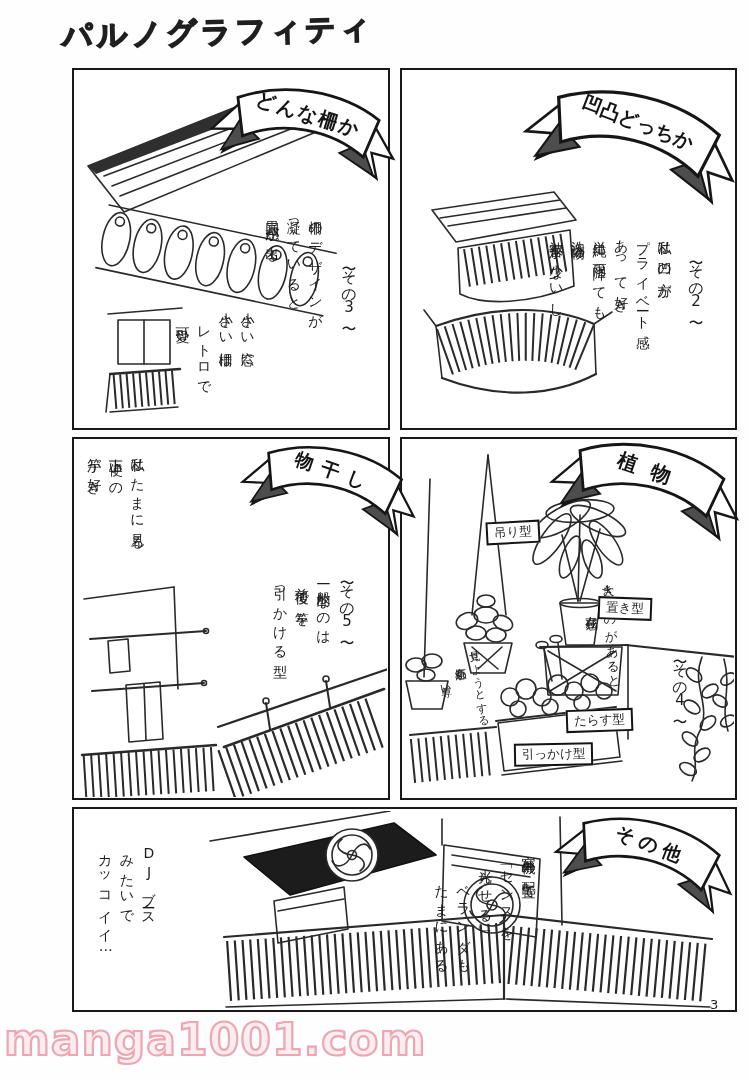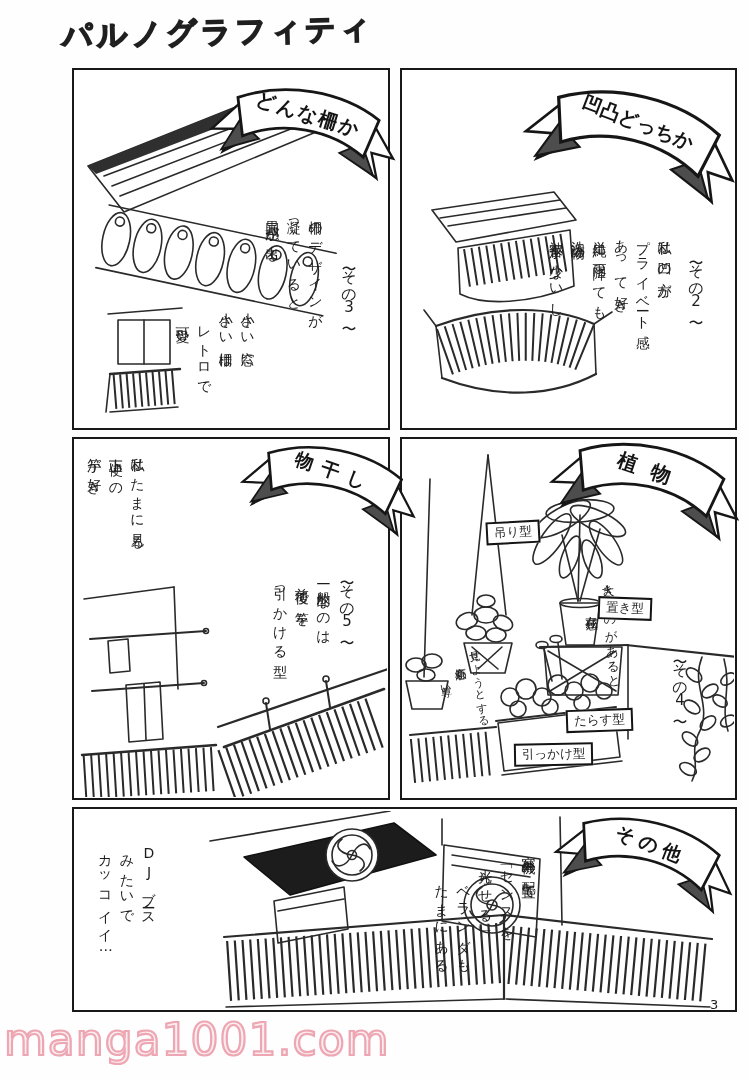--- a/index.html
+++ b/index.html
@@ -23,21 +23,21 @@
   .d1{margin-top:14px;} .d2{margin-top:30px;}
   .rwrap{position:absolute;z-index:4;}
   .rwrap svg{display:block;width:100%;height:auto;overflow:visible;}
   .band{fill:#ffffff;stroke:#161616;stroke-width:3;}
   .fold{fill:#4d4d4d;stroke:#161616;stroke-width:2;}
   .tail{fill:#ffffff;stroke:#161616;stroke-width:2.5;}
   .btxt{font-size:21px;font-weight:600;fill:#141414;}
   .plabel{position:absolute;z-index:3;border:2px solid #141414;background:#fff;
           padding:1px 6px;font-size:12.5px;white-space:nowrap;}
   .pageno{position:absolute;left:710px;top:997px;font-size:13px;color:#222;z-index:5;}
-  .watermark{position:absolute;left:4px;top:1014px;font-size:44px;font-weight:400;letter-spacing:1px;
+  .watermark{position:absolute;left:4px;top:1014px;font-size:44px;font-weight:700;letter-spacing:1px;
              color:rgba(236,168,178,0.18);-webkit-text-stroke:2.2px #eda6b2;z-index:5;white-space:nowrap;}
   .sketch{stroke:#2a2a2a;stroke-width:1.6;fill:none;stroke-linecap:round;stroke-linejoin:round;}
 </style>
 </head>
 <body>
 
 <div class="page">
 
   <div class="title">パルノグラフィティ</div>
 

